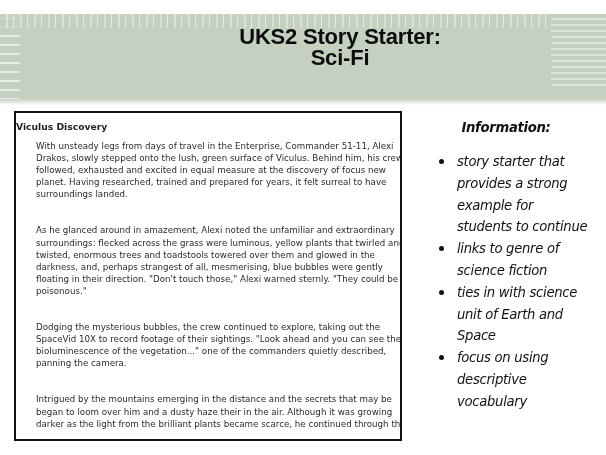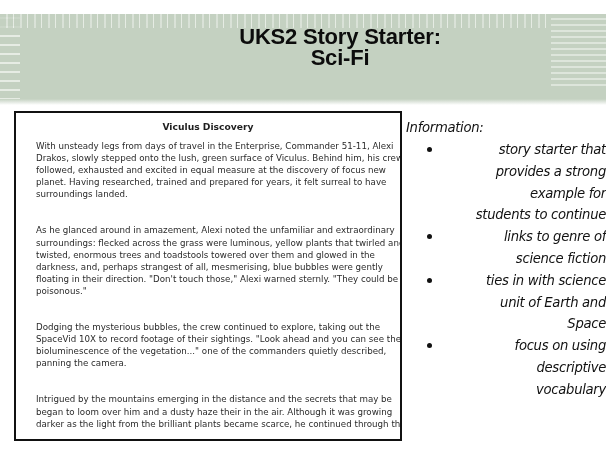--- a/index.html
+++ b/index.html
@@ -74,21 +74,20 @@
       border: 2px solid #111111;
       background: #ffffff;
       overflow: hidden;
       box-sizing: content-box;
     }
     .doc-title {
       position: absolute;
       left: 0;
       top: 8px;
       width: 384px;
-      text-align: center;
       font-family: "DejaVu Sans", sans-serif;
       font-weight: bold;
       font-size: 9.2px;
       color: #1e1e1e;
     }
     .doc-body {
       position: absolute;
       left: 20px;
       top: 27px;
       width: 362px;
@@ -109,27 +108,27 @@
       top: 117px;
       width: 200px;
       font-family: "DejaVu Sans", sans-serif;
       font-style: italic;
       color: #111111;
     }
     .info-heading {
       font-size: 13.2px;
       line-height: 22px;
       letter-spacing: -0.3px;
-      font-weight: normal;
+      font-weight: bold;
+      text-align: center;
     }
     .info-list {
       list-style: none;
-      margin: 0;
+      margin: 12px;
       padding: 0;
-      text-align: right;
     }
     .info-item {
       position: relative;
       padding-left: 39px;
       font-size: 13.2px;
       line-height: 21.8px;
       letter-spacing: -0.3px;
     }
     .info-item .bullet {
       position: absolute;

